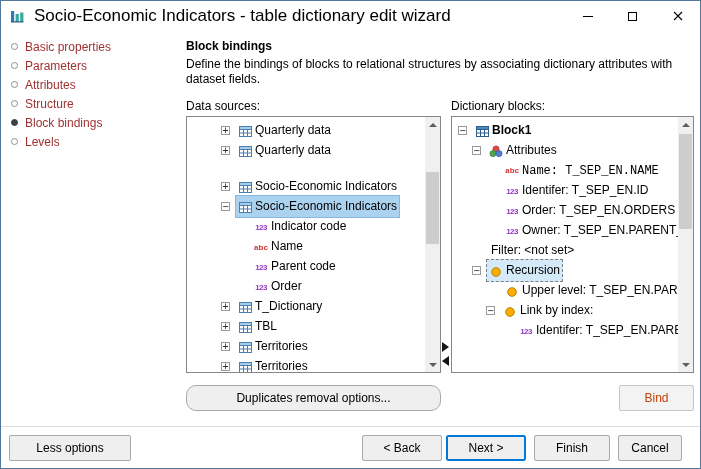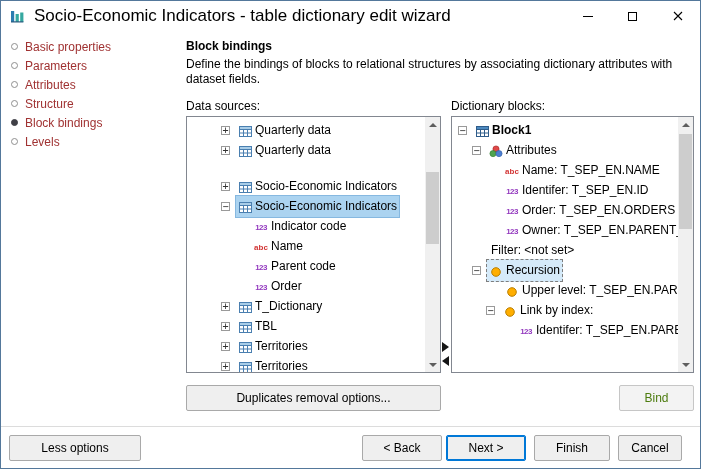--- a/index.html
+++ b/index.html
@@ -55,25 +55,25 @@
   .thumb { position:absolute; left:1px; width:13px; background:#CDCDCD; }
   
   .tri { position:absolute; width:0; height:0; }
   .tri-right { border-top:5px solid transparent; border-bottom:5px solid transparent; border-left:7px solid #151515; }
   .tri-left  { border-top:5px solid transparent; border-bottom:5px solid transparent; border-right:7px solid #151515; }
   
   .btn {
     position:absolute; height:26px; background:#EFEFEF; border:1px solid #A9A9A9;
     border-radius:2px; font-family:"Liberation Sans", sans-serif; font-size:12px; color:#000; cursor:default;
   }
-  .btn.disabled { color:#4d7c0f; background:#F3F3F3; border-color:#C6C6C6; }
-  #dup-btn    { left:185px; top:384px; width:255px; }
+  .btn.disabled { color:#c2410c; background:#F3F3F3; border-color:#C6C6C6; }
+  #dup-btn    { left:185px; top:384px; width:255px;border-radius:10px; }
   #bind-btn   { left:618px; top:384px; width:75px; }
   .footer-sep { position:absolute; left:0; top:425px; width:100%; border-top:1px solid #DCDCDC; }
-  #less-btn   { left:8px;   top:434px; width:132px; }
+  #less-btn   { left:8px;   top:434px; width:122px; }
   #back-btn   { left:361px; top:434px; width:80px; }
   #next-btn   { left:445px; top:434px; width:80px; border:1px solid #0078D7; box-shadow:inset 0 0 0 1px #0078D7; }
   #finish-btn { left:533px; top:434px; width:76px; }
   #cancel-btn { left:617px; top:434px; width:64px; }
 </style>
 </head>
 <body>
 
 <div id="dialog">
 
@@ -216,21 +216,21 @@
                 <rect x="0.5" y="1.5" width="12" height="3" fill="#4D8AC0" stroke="#2E5C8A"></rect>
                 <line x1="4.5" y1="4.5" x2="4.5" y2="11.5" stroke="#2E5C8A"></line>
                 <line x1="8.5" y1="4.5" x2="8.5" y2="11.5" stroke="#2E5C8A"></line>
                 <line x1="0.5" y1="8" x2="12.5" y2="8" stroke="#2E5C8A"></line>
               </svg></span><span class="tree-label bold">Block1</span></span></div>
         <div class="tree-row" style="padding-left: 20px;"><span class="expander">−</span><span class="row-body"><span class="tree-icon"><svg width="14" height="13" viewBox="0 0 14 13">
                 <circle cx="7" cy="4" r="3.1" fill="#E04848" stroke="#A02020" stroke-width="0.6"></circle>
                 <circle cx="4" cy="8.6" r="3.1" fill="#4FA34F" stroke="#2F7A2F" stroke-width="0.6"></circle>
                 <circle cx="10" cy="8.6" r="3.1" fill="#4D7FD0" stroke="#2C5AA8" stroke-width="0.6"></circle>
               </svg></span><span class="tree-label">Attributes</span></span></div>
-        <div class="tree-row" style="padding-left: 34px;"><span class="ph"></span><span class="row-body"><span class="tree-icon"><span class="g-abc">abc</span></span><span class="tree-label">Name: T_SEP_EN.NAME</span></span></div>
+        <div class="tree-row" style="padding-left: 34px; font-family: Liberation Mono, monospace;"><span class="ph"></span><span class="row-body"><span class="tree-icon"><span class="g-abc">abc</span></span><span class="tree-label">Name: T_SEP_EN.NAME</span></span></div>
         <div class="tree-row" style="padding-left: 34px;"><span class="ph"></span><span class="row-body"><span class="tree-icon"><span class="g-num">123</span></span><span class="tree-label">Identifer: T_SEP_EN.ID</span></span></div>
         <div class="tree-row" style="padding-left: 34px;"><span class="ph"></span><span class="row-body"><span class="tree-icon"><span class="g-num">123</span></span><span class="tree-label">Order: T_SEP_EN.ORDERS</span></span></div>
         <div class="tree-row" style="padding-left: 34px;"><span class="ph"></span><span class="row-body"><span class="tree-icon"><span class="g-num">123</span></span><span class="tree-label">Owner: T_SEP_EN.PARENT_ID</span></span></div>
         <div class="tree-row" style="padding-left: 20px;"><span class="ph"></span><span class="row-body"><span class="tree-label">Filter: &lt;not set&gt;</span></span></div>
         <div class="tree-row" style="padding-left: 20px;"><span class="expander">−</span><span class="row-body focused"><span class="tree-icon"><svg width="12" height="12" viewBox="0 0 12 12">
                 <circle cx="6" cy="6" r="4.3" fill="#FFAE00" stroke="#B97E00"></circle>
               </svg></span><span class="tree-label">Recursion</span></span></div>
         <div class="tree-row" style="padding-left: 34px;"><span class="ph"></span><span class="row-body"><span class="tree-icon"><svg width="12" height="12" viewBox="0 0 12 12">
                 <circle cx="6" cy="6" r="4.3" fill="#FFAE00" stroke="#B97E00"></circle>
               </svg></span><span class="tree-label">Upper level: T_SEP_EN.PARENT_ID</span></span></div>

